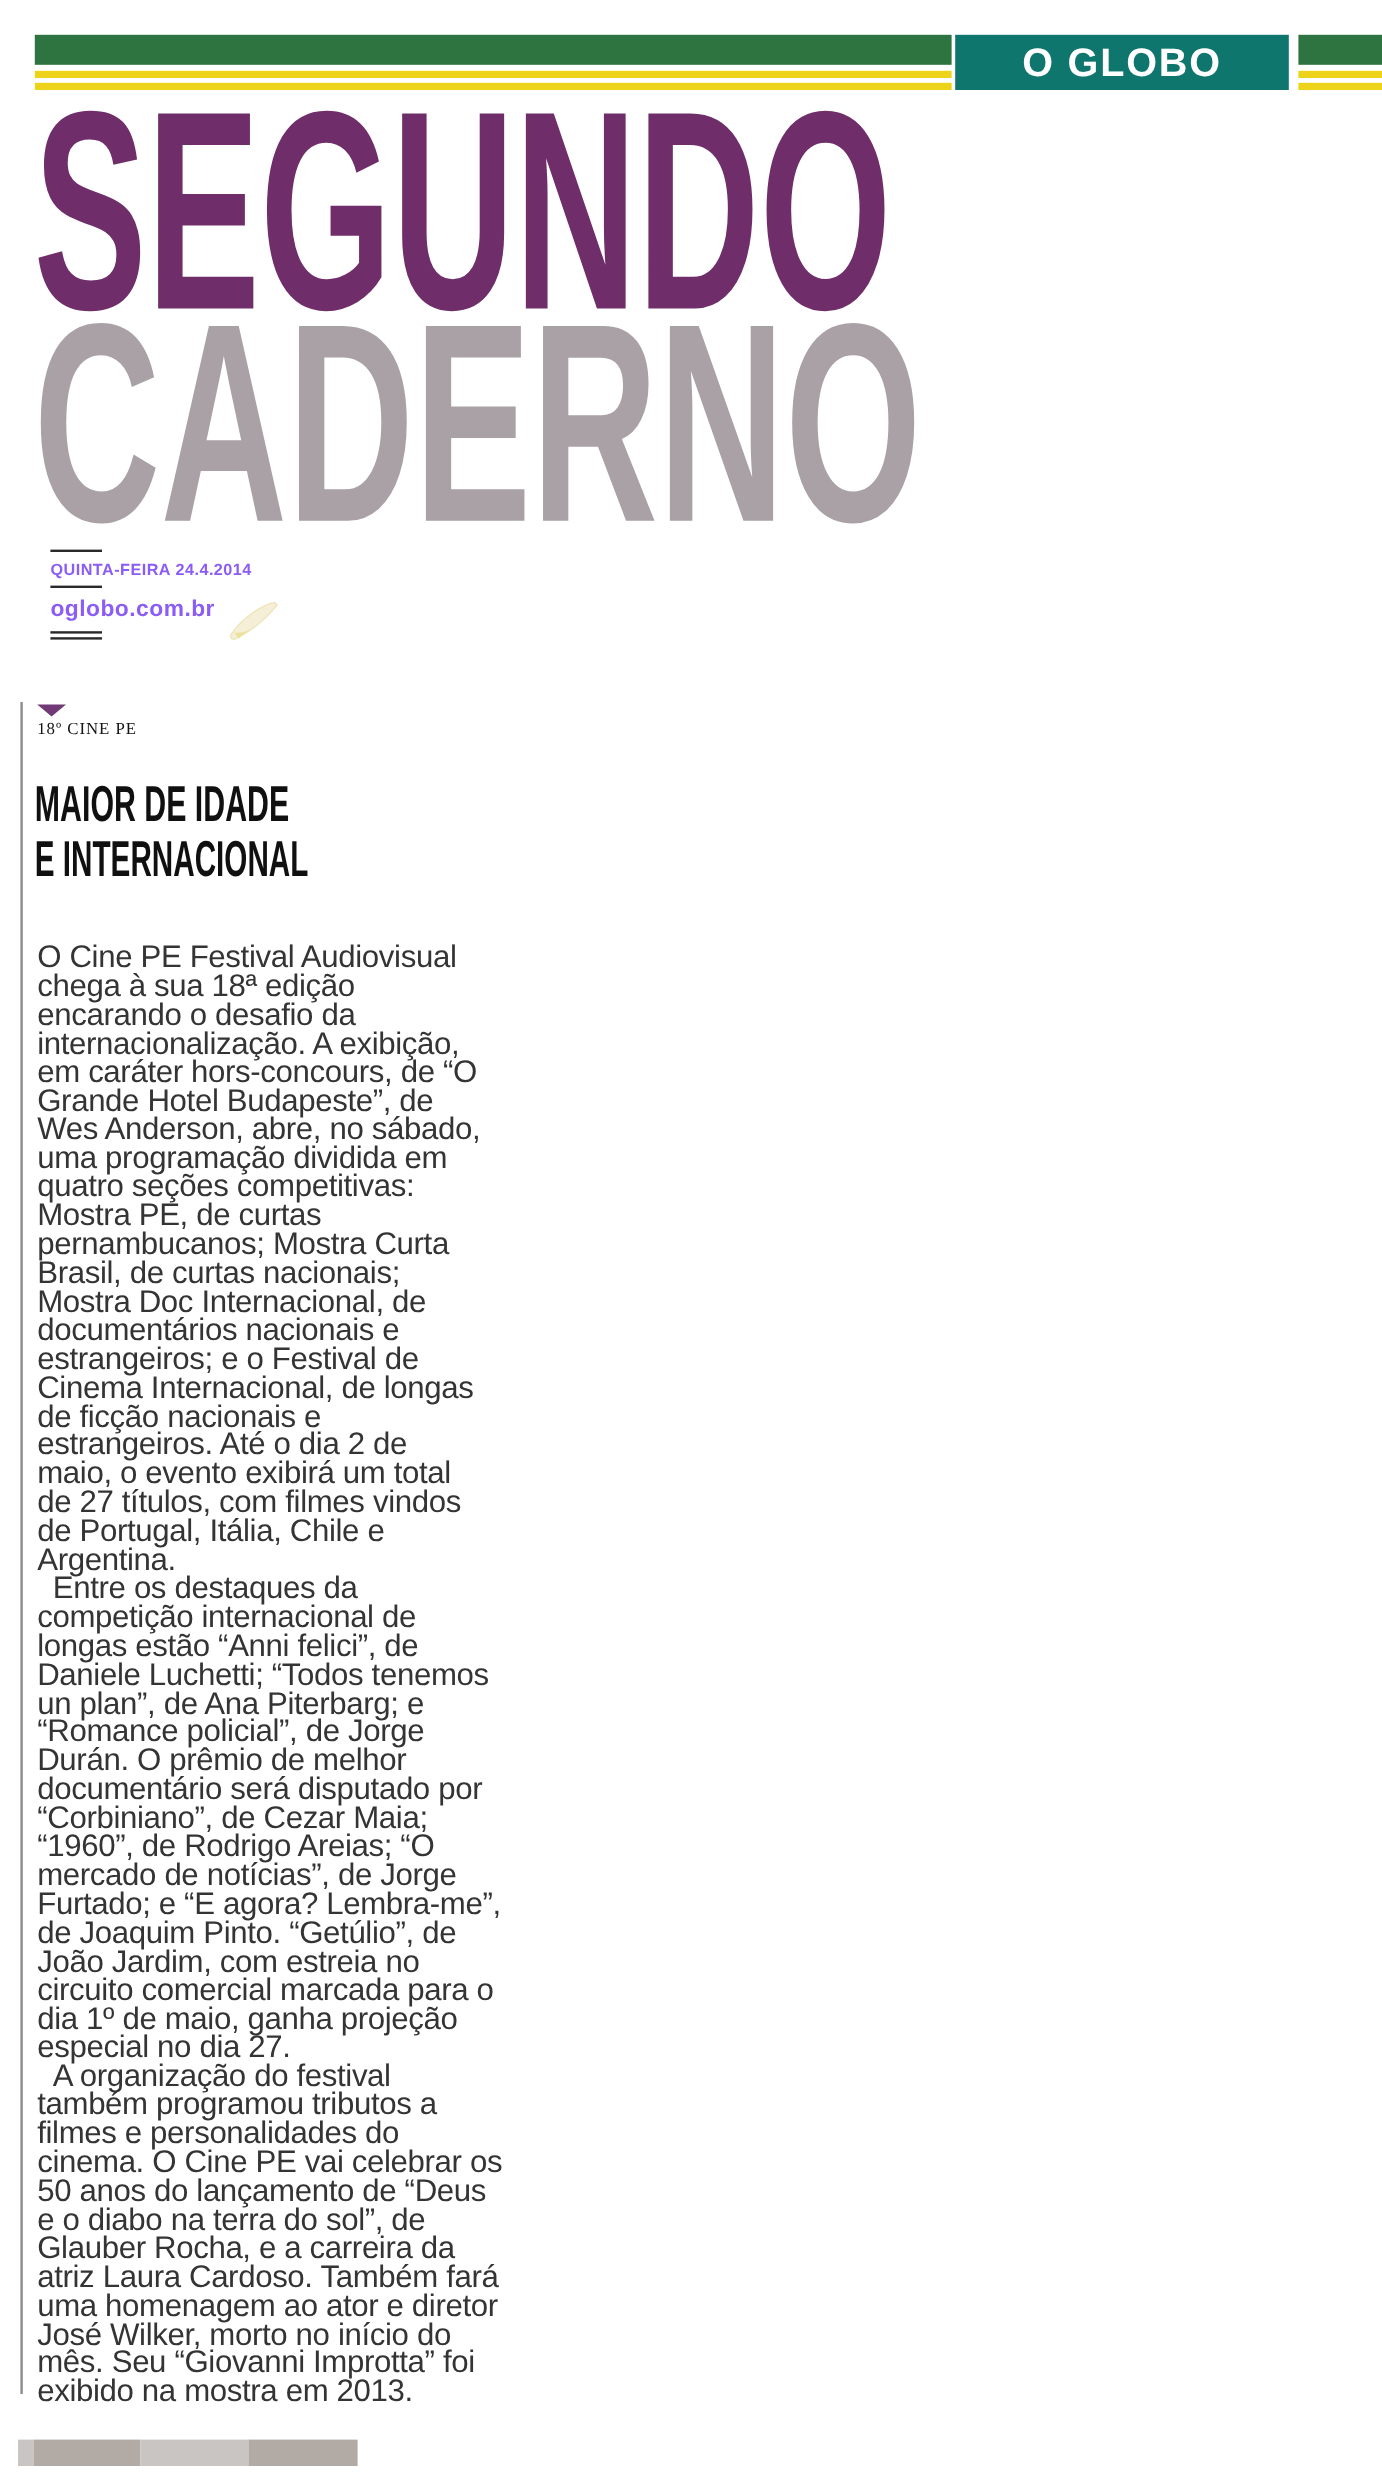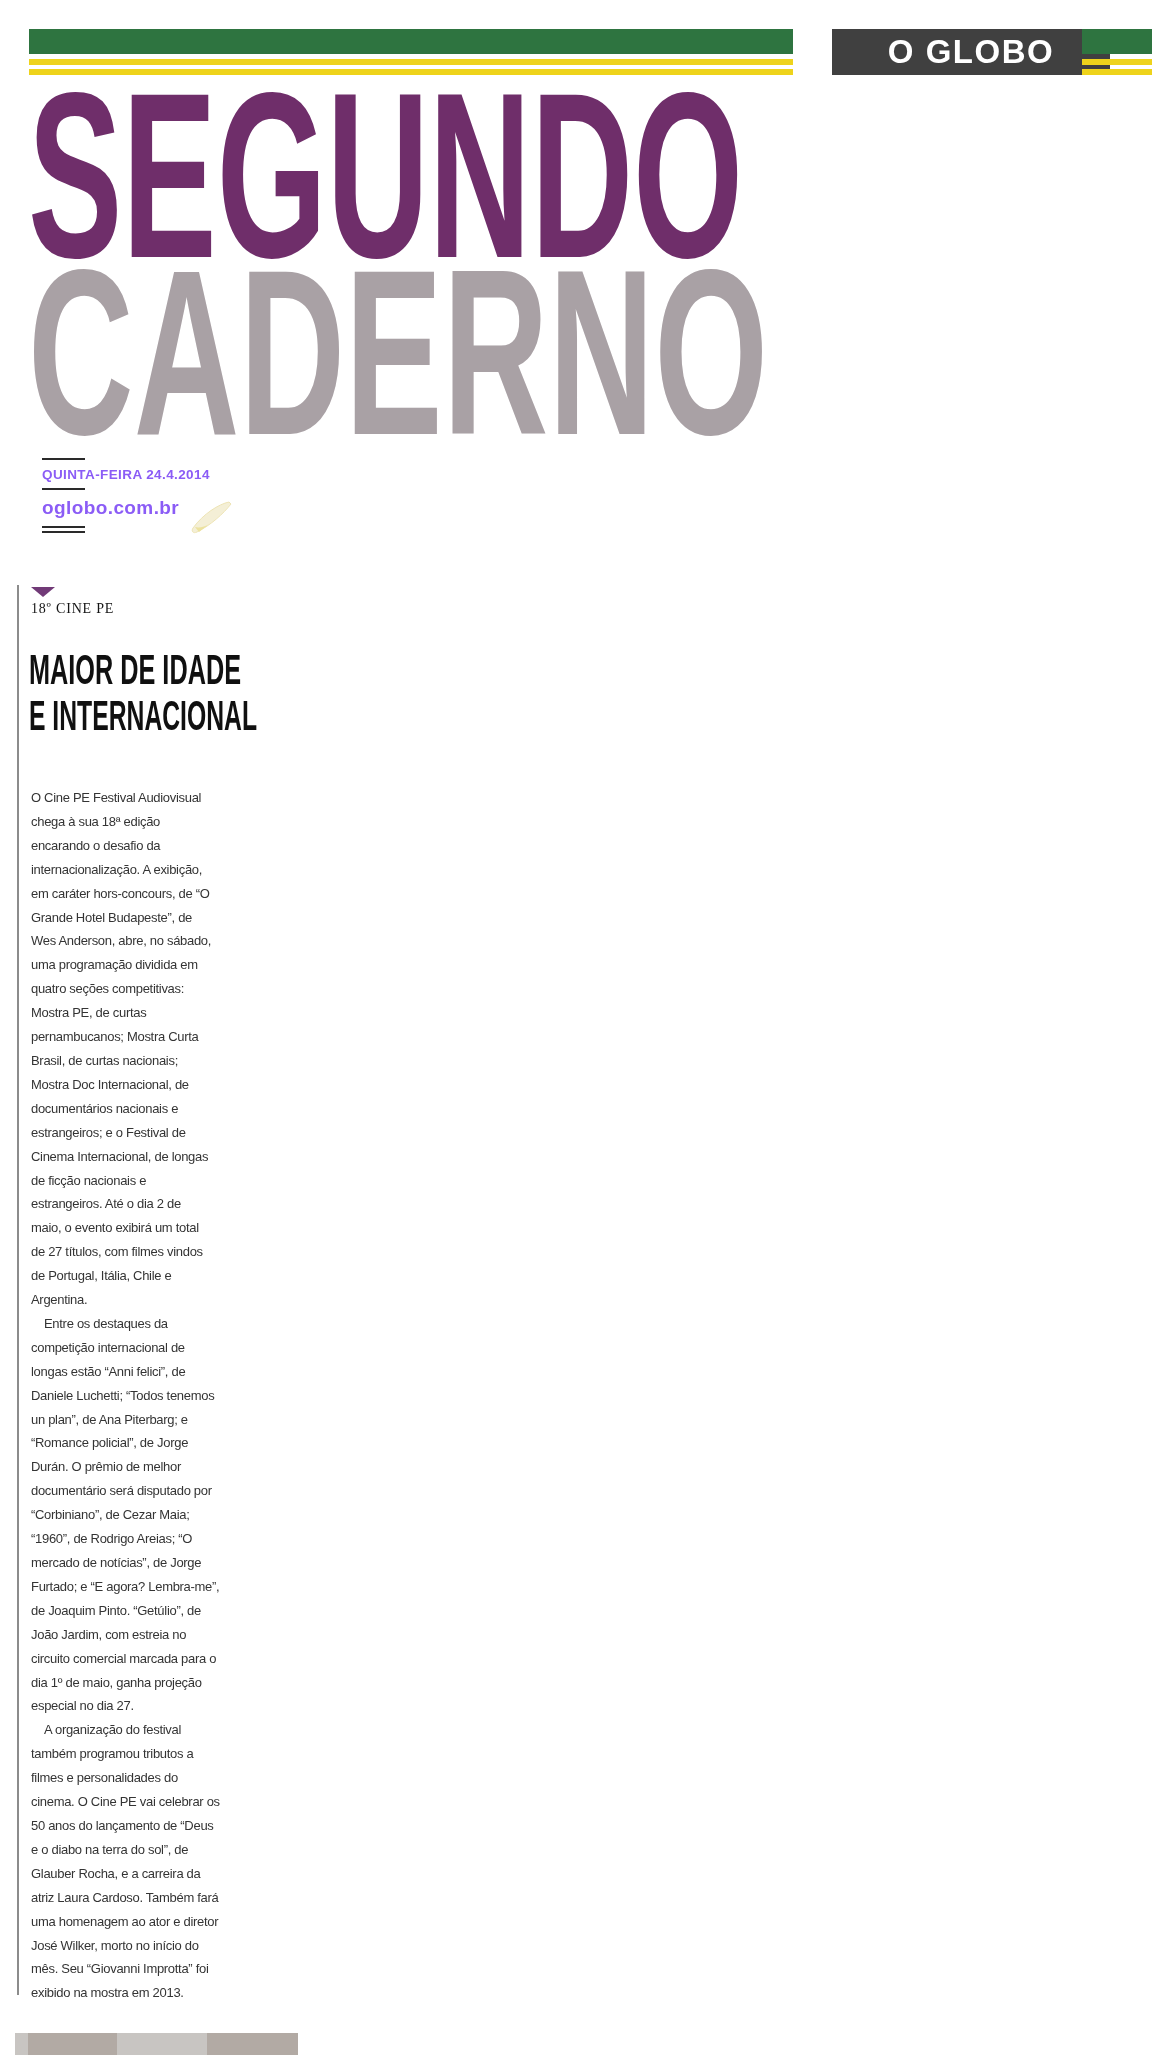--- a/index.html
+++ b/index.html
@@ -12,22 +12,22 @@
   }
   
   .bar{position:absolute;}
   .green-left  {left:29px; top:29px; width:764px; height:25px; background:#2e7440;}
   .yellow1-left{left:29px; top:59px; width:764px; height:6px;  background:#eed31b;}
   .yellow2-left{left:29px; top:69px; width:764px; height:6px;  background:#eed31b;}
   .green-right  {left:1082px; top:29px; width:70px; height:25px; background:#2e7440;}
   .yellow1-right{left:1082px; top:59px; width:70px; height:6px;  background:#eed31b;}
   .yellow2-right{left:1082px; top:69px; width:70px; height:6px;  background:#eed31b;}
   .brand-box{
-    position:absolute; left:832px; top:29px; width:278px; height:46px;
-    background:#404040; display:flex; align-items:center; justify-content:center;
+    position:absolute; left:796px; top:29px; width:278px; height:46px;
+    background:#0f766e; display:flex; align-items:center; justify-content:center;
   }
   .brand-box span{
     color:#ffffff; font-weight:bold; font-size:33px; letter-spacing:1.5px;
   }
   
   .masthead{position:absolute; left:28px; top:82px; width:770px; height:365px;}
   .masthead text{font-family:"Liberation Sans", sans-serif; font-weight:bold;}
   
   .dateline{position:absolute; left:42px; top:458px; width:200px; color:#8b5cf6;}
   .d-rule{width:43px; height:2px; background:#2a2a2a; margin:0;}
@@ -45,21 +45,21 @@
   }
   .kicker{
     position:absolute; left:31px; top:601px;
     font-family:"Liberation Serif", serif;
     font-size:14px; color:#141414; letter-spacing:0.8px; white-space:nowrap;
   }
   .headline{position:absolute; left:29px; top:646px; width:330px; height:100px;}
   .headline text{font-family:"Liberation Sans", sans-serif; font-weight:bold; fill:#101010;}
   .bodycol{
     position:absolute; left:31px; top:786px; width:420px;
-    font-size:13px; line-height:23.9px; color:#343434; letter-spacing:-0.3px;
+    font-size:26px; line-height:23.9px; color:#343434; letter-spacing:-0.3px;
   }
   .bodycol p{margin:0; white-space:pre-line;}
   .bodycol p.indent{text-indent:13px;}
   
   .footer-bar{position:absolute; left:15px; top:2033px; height:22px; display:flex;}
   .footer-bar .seg{display:block; height:22px;}
 </style>
 </head>
 <body>
 

